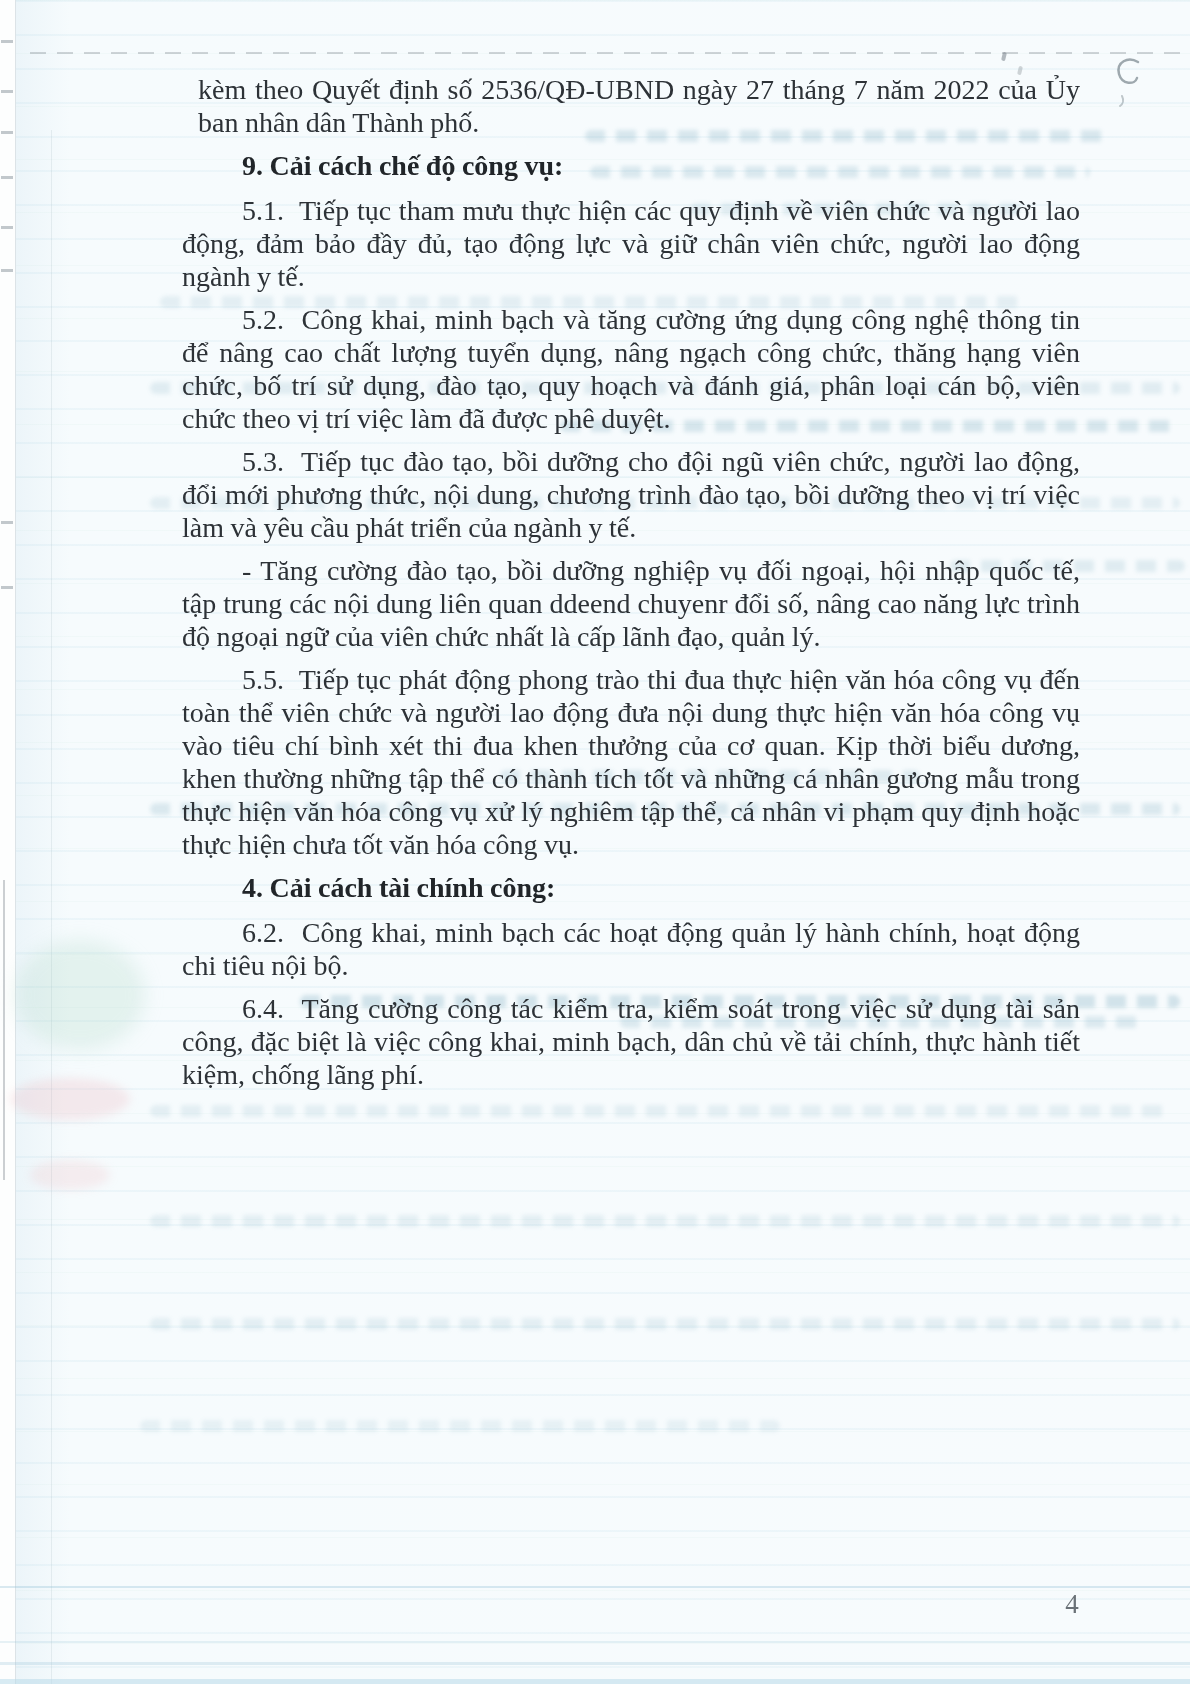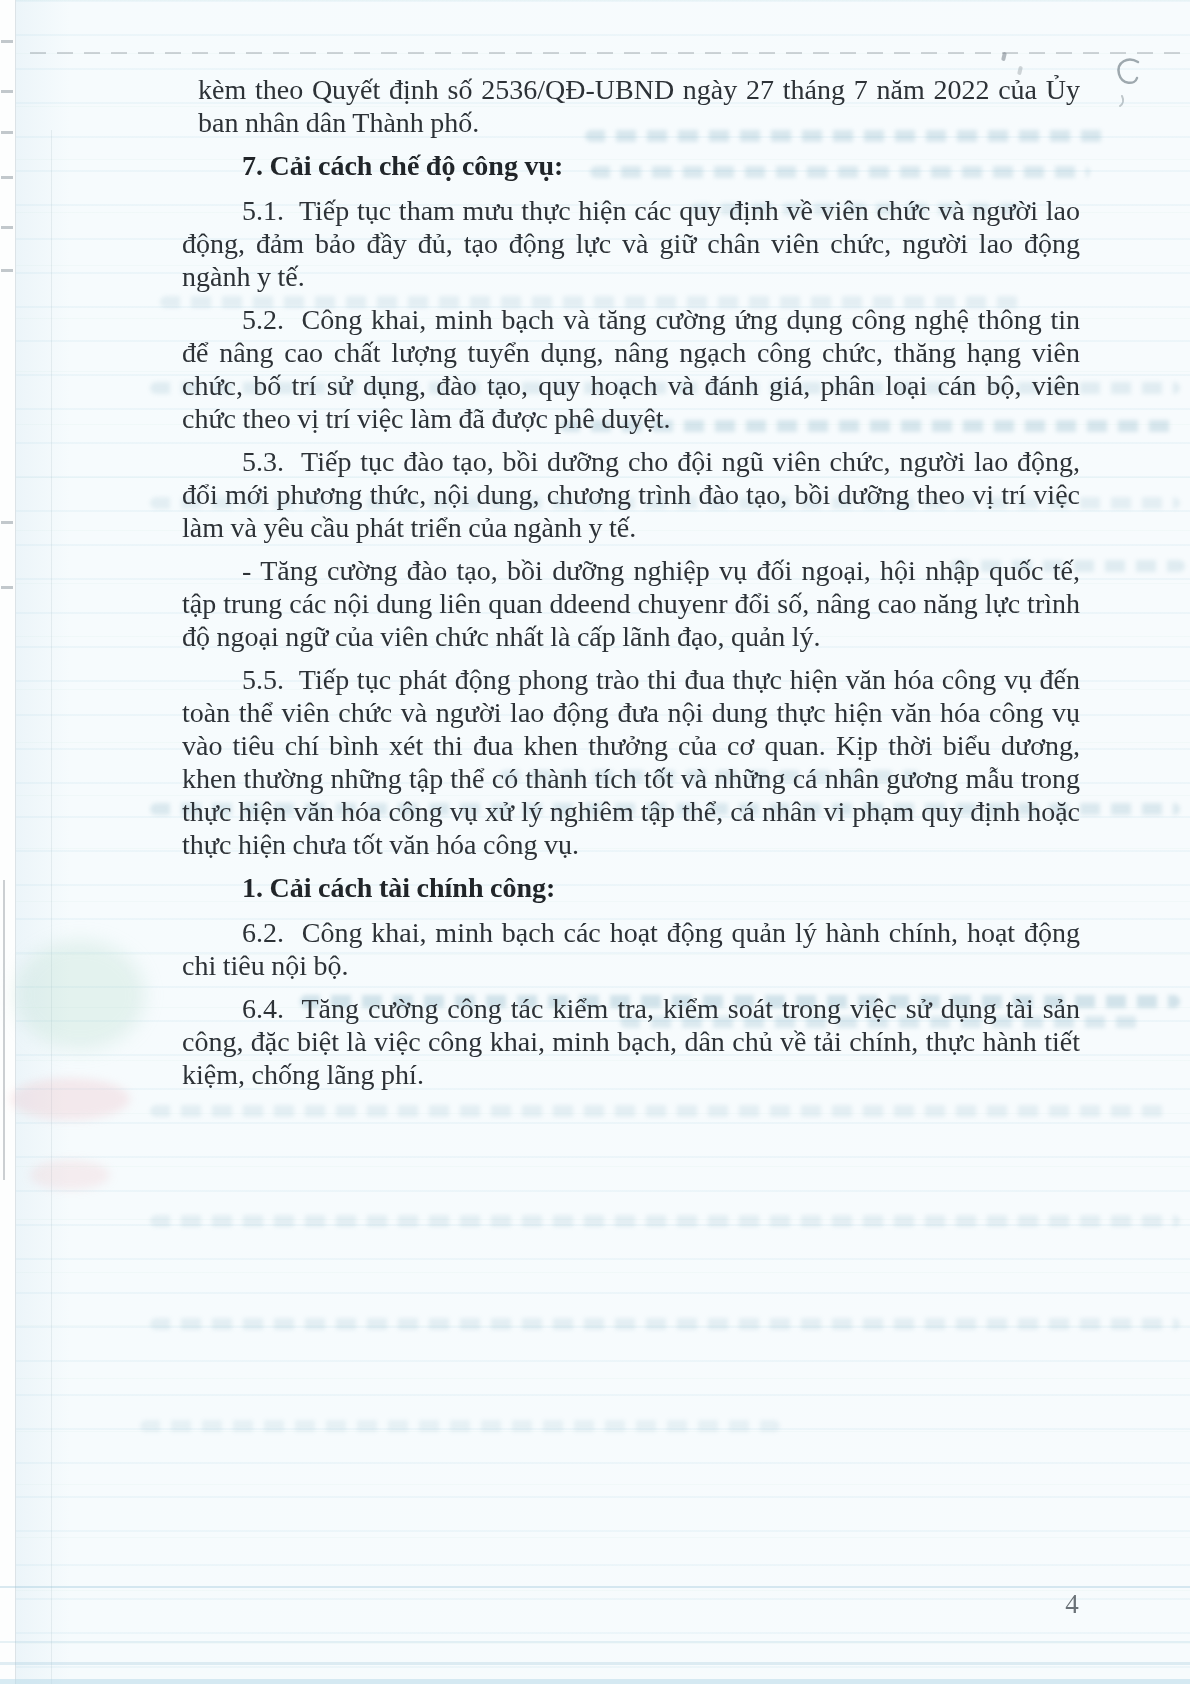--- a/index.html
+++ b/index.html
@@ -111,27 +111,27 @@
 
   <svg class="pen-mark" width="40" height="58" viewBox="0 0 40 58">
     <path d="M30 10 C 20 4, 8 10, 11 22 C 14 33, 27 33, 29 26" fill="none" stroke="rgba(120,132,140,0.7)" stroke-width="2.5" stroke-linecap="round"></path>
     <path d="M14 44 C 16 48, 15 52, 12 54" fill="none" stroke="rgba(120,132,140,0.45)" stroke-width="2" stroke-linecap="round"></path>
   </svg>
   <div class="tiny-mark m1"></div>
   <div class="tiny-mark m2"></div>
 
   <div class="content">
     <p class="para plain">kèm theo Quyết định số 2536/QĐ-UBND ngày 27 tháng 7 năm 2022 của Ủy ban nhân dân Thành phố.</p>
-    <p class="para heading">7. Cải cách chế độ công vụ:</p>
+    <p class="para heading">9. Cải cách chế độ công vụ:</p>
     <p class="para">5.1.&nbsp; Tiếp tục tham mưu thực hiện các quy định về viên chức và người lao động, đảm bảo đầy đủ, tạo động lực và giữ chân viên chức, người lao động ngành y tế.</p>
     <p class="para">5.2.&nbsp; Công khai, minh bạch và tăng cường ứng dụng công nghệ thông tin để nâng cao chất lượng tuyển dụng, nâng ngạch công chức, thăng hạng viên chức, bố trí sử dụng, đào tạo, quy hoạch và đánh giá, phân loại cán bộ, viên chức theo vị trí việc làm đã được phê duyệt.</p>
     <p class="para">5.3.&nbsp; Tiếp tục đào tạo, bồi dưỡng cho đội ngũ viên chức, người lao động, đổi mới phương thức, nội dung, chương trình đào tạo, bồi dưỡng theo vị trí việc làm và yêu cầu phát triển của ngành y tế.</p>
     <p class="para">- Tăng cường đào tạo, bồi dưỡng nghiệp vụ đối ngoại, hội nhập quốc tế, tập trung các nội dung liên quan ddeend chuyenr đổi số, nâng cao năng lực trình độ ngoại ngữ của viên chức nhất là cấp lãnh đạo, quản lý.</p>
     <p class="para">5.5.&nbsp; Tiếp tục phát động phong trào thi đua thực hiện văn hóa công vụ đến toàn thể viên chức và người lao động đưa nội dung thực hiện văn hóa công vụ vào tiêu chí bình xét thi đua khen thưởng của cơ quan. Kịp thời biểu dương, khen thường những tập thể có thành tích tốt và những cá nhân gương mẫu trong thực hiện văn hóa công vụ xử lý nghiêm tập thể, cá nhân vi phạm quy định hoặc thực hiện chưa tốt văn hóa công vụ.</p>
-    <p class="para heading">1. Cải cách tài chính công:</p>
+    <p class="para heading">4. Cải cách tài chính công:</p>
     <p class="para">6.2.&nbsp; Công khai, minh bạch các hoạt động quản lý hành chính, hoạt động chi tiêu nội bộ.</p>
     <p class="para">6.4.&nbsp; Tăng cường công tác kiểm tra, kiểm soát trong việc sử dụng tài sản công, đặc biệt là việc công khai, minh bạch, dân chủ về tải chính, thực hành tiết kiệm, chống lãng phí.</p>
   </div>
 
   <div class="page-number">4</div>
 
   <div class="bline b1"></div>
   <div class="bline b2"></div>
   <div class="bline b3"></div>
   <div class="bline b4"></div>

